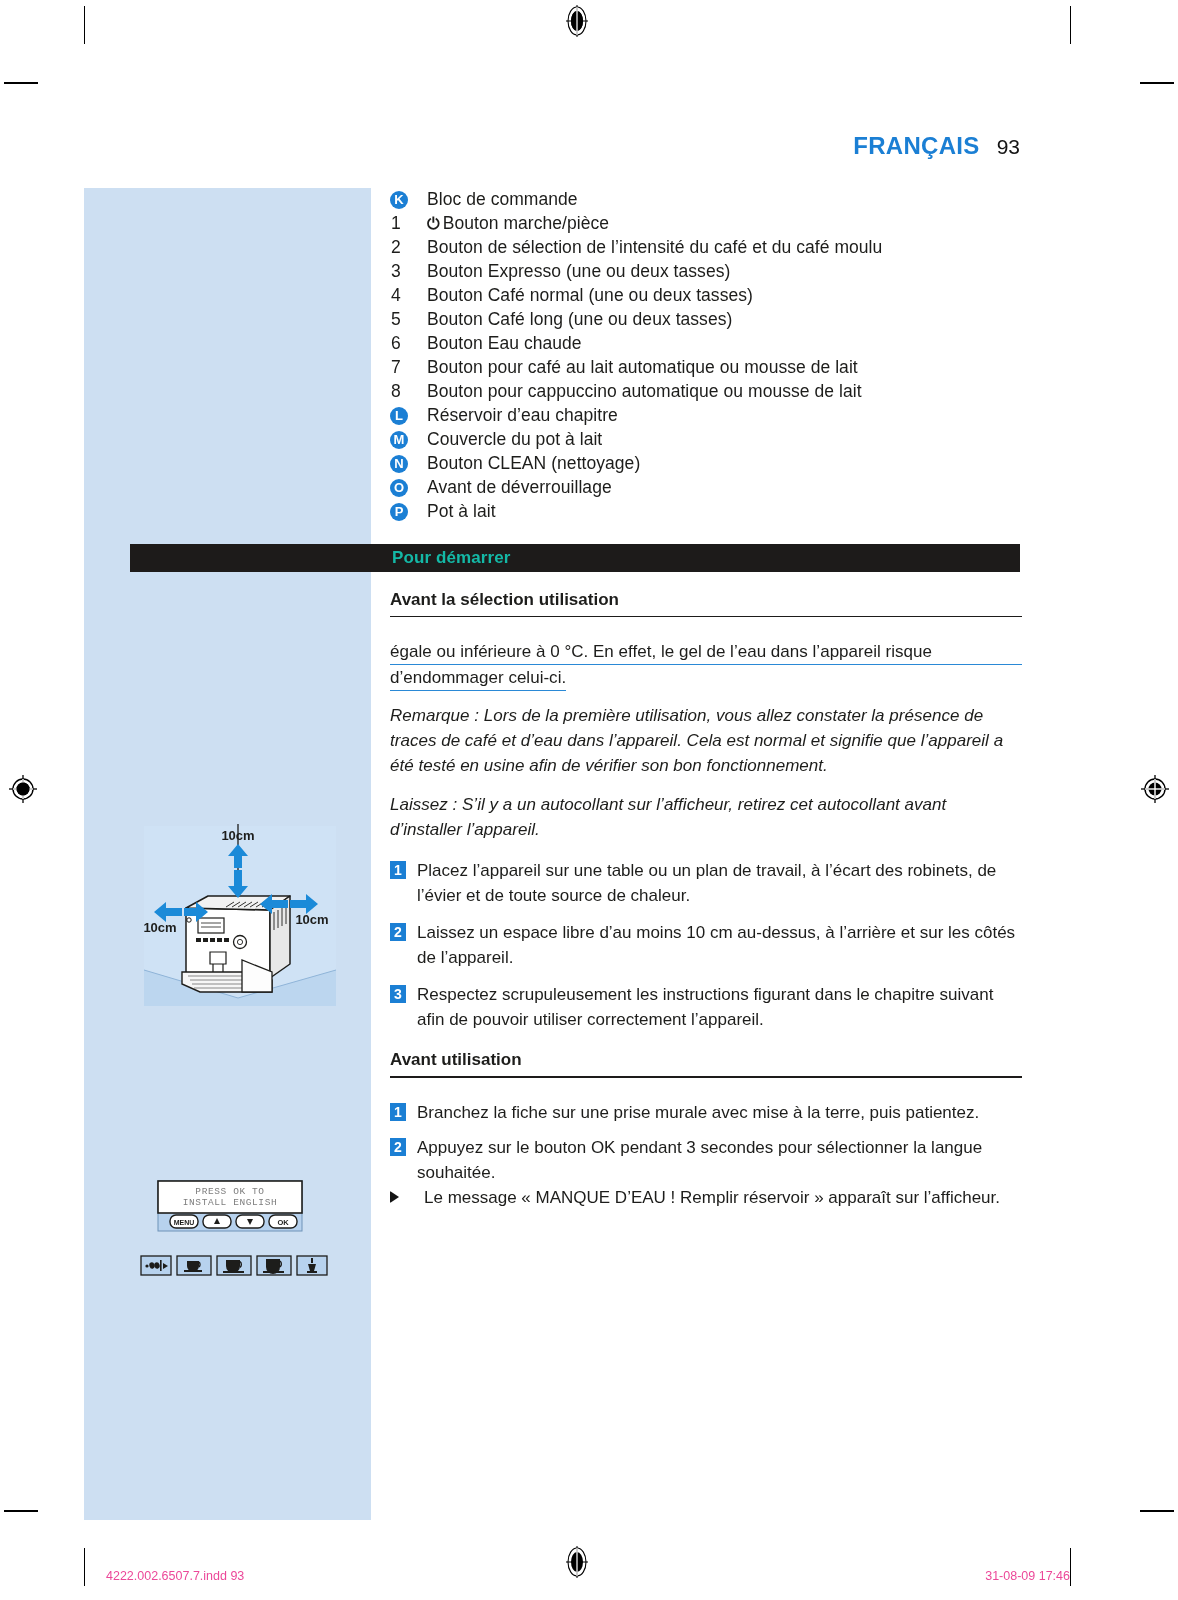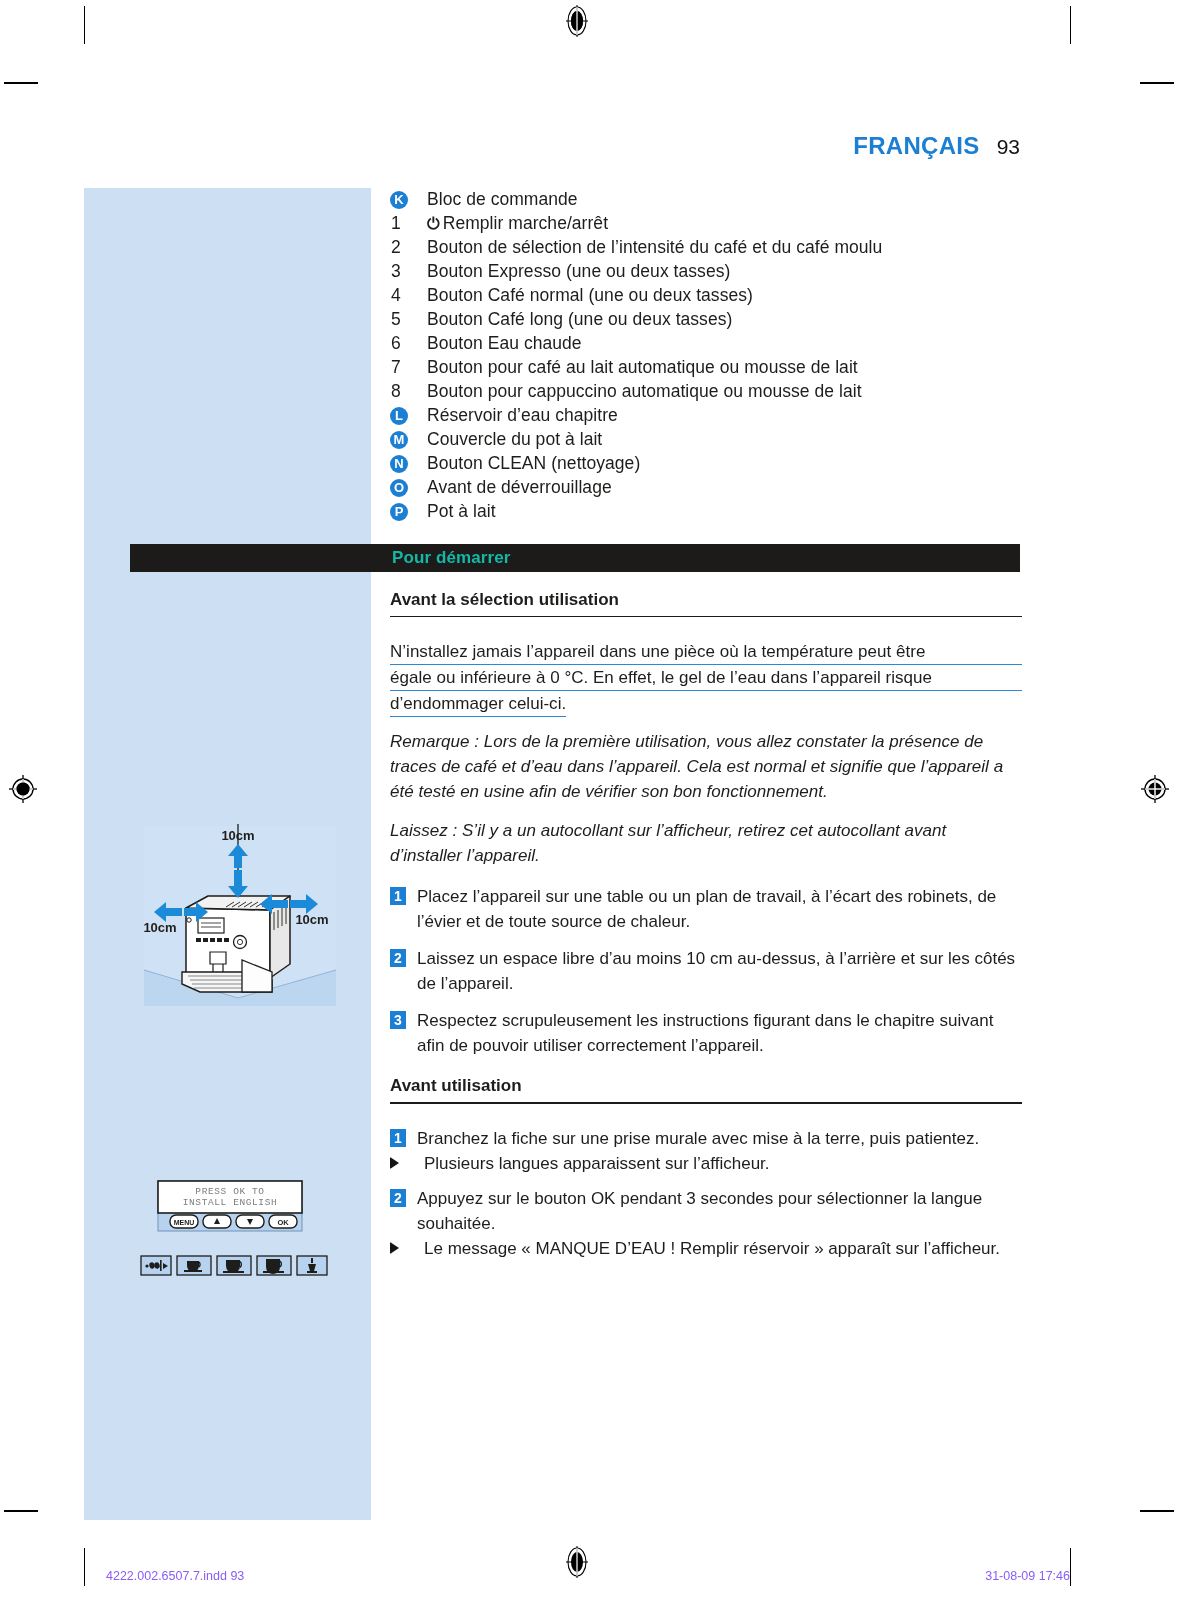--- a/index.html
+++ b/index.html
@@ -159,21 +159,21 @@
     position: absolute; right: -18px; top: 50%;
     margin-top: -13px;
     width: 0; height: 0;
     border-top: 13px solid transparent;
     border-bottom: 13px solid transparent;
     border-right: 19px solid #cddff2;
   }
 
   .illus-svg { display: block; width: 100%; height: 100%; }
   .footer-txt {
-    position: absolute; font-size: 12.5px; color: #8b5cf6;
+    position: absolute; font-size: 12.5px; color: #ec4899;
     font-family: "Liberation Sans", sans-serif;
   }
   .footer-left  { left: 106px; top: 1569px; }
   .footer-right { right: 108px; top: 1569px; }
 </style>
 </head>
 <body>
 
 <div class="page">
 
@@ -387,21 +387,21 @@
         <span class="part-key">
             <span class="badge-letter">K</span>
           </span>
         <span class="part-text">Bloc de commande</span>
       </div>
 
       <div class="part-row">
         <span class="part-key">
             <span class="num-key">1</span>
           </span>
-        <span class="part-text"><span class="power-glyph">⏻</span><span>Remplir marche/arrêt</span></span>
+        <span class="part-text"><span class="power-glyph">⏻</span><span>Bouton marche/pièce</span></span>
       </div>
 
       <div class="part-row">
         <span class="part-key">
             <span class="num-key">2</span>
           </span>
         <span class="part-text">Bouton de sélection de l’intensité du café et du café moulu</span>
       </div>
 
       <div class="part-row">
@@ -483,21 +483,20 @@
     </div>
 
     <div style="height:66px"></div>
 
     <div class="subhead">Avant la sélection utilisation</div>
     <div class="rule"></div>
 
     <div style="height:22px"></div>
 
     <div class="para">
-      <span class="warn-line">N’installez jamais l’appareil dans une pièce où la température peut être</span>
       <span class="warn-line">égale ou inférieure à 0 °C. En effet, le gel de l’eau dans l’appareil risque</span>
       <span class="warn-line" style="display:inline-block">d’endommager celui-ci.</span>
     </div>
 
     <div style="height:12px"></div>
 
     <div class="para italic">Remarque : Lors de la première utilisation, vous allez constater la présence de traces de café et d’eau dans l’appareil. Cela est normal et signifie que l’appareil a été testé en usine afin de vérifier son bon fonctionnement.</div>
 
     <div style="height:14px"></div>
 
@@ -537,26 +536,20 @@
 
     <div style="height:22px"></div>
 
     <div class="step">
       <span class="step-num">
           <span class="num-chip">1</span>
         </span>
       <span class="step-body">Branchez la fiche sur une prise murale avec mise à la terre, puis patientez.</span>
     </div>
 
-    <div class="bullet-row">
-      <span class="bullet-mark">
-          <span class="tri"></span>
-        </span>
-      <span class="step-body">Plusieurs langues apparaissent sur l’afficheur.</span>
-    </div>
 
     <div style="height:10px"></div>
 
     <div class="step">
       <span class="step-num">
           <span class="num-chip">2</span>
         </span>
       <span class="step-body">Appuyez sur le bouton OK pendant 3 secondes pour sélectionner la langue souhaitée.</span>
     </div>
 

